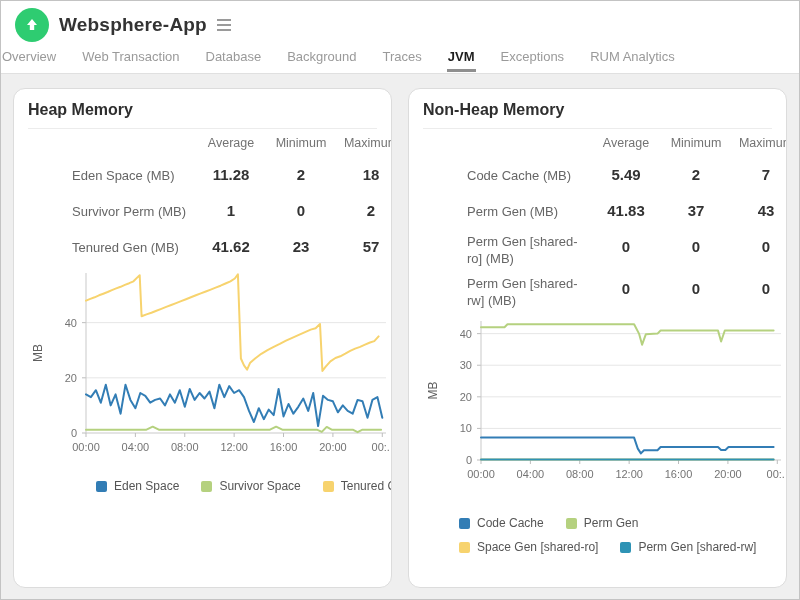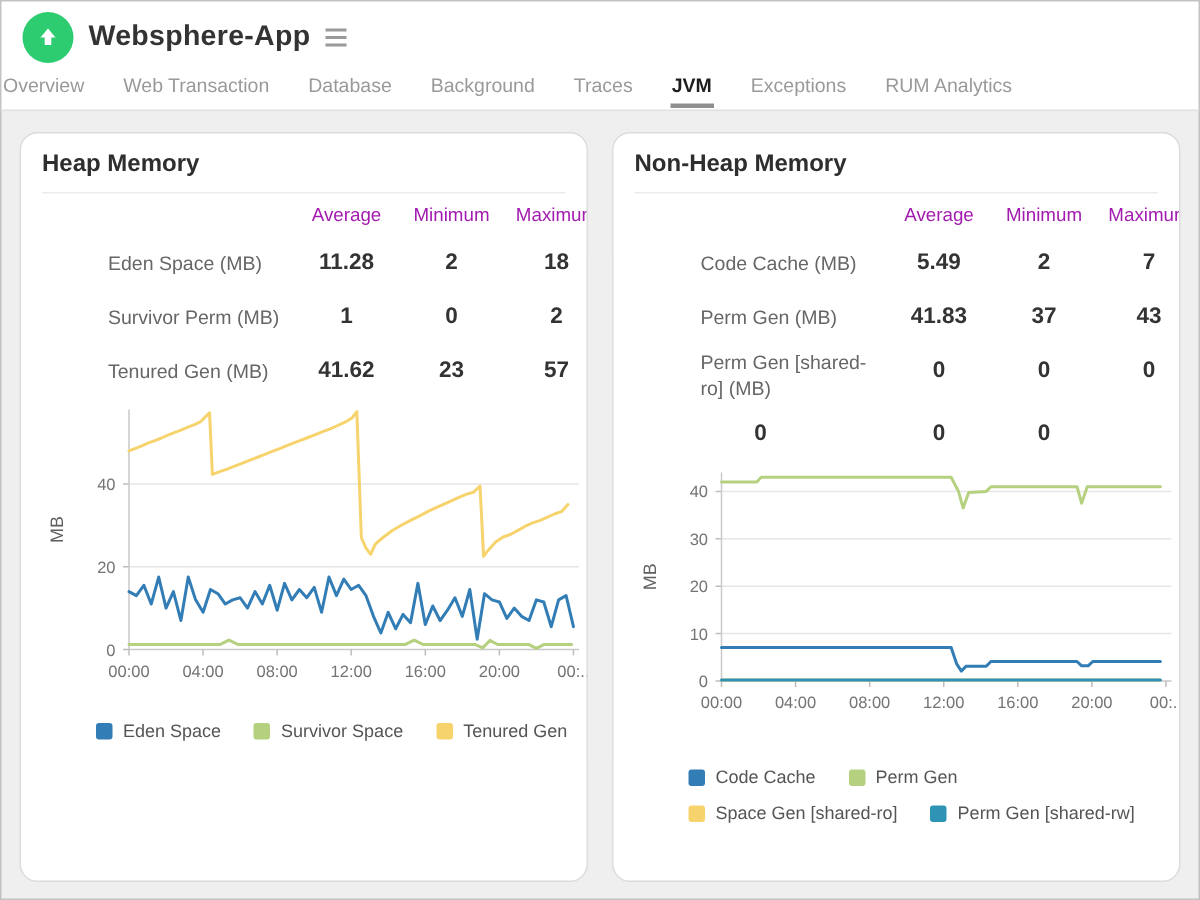--- a/index.html
+++ b/index.html
@@ -27,32 +27,32 @@
   .panel {
     width:380px; height:500px; background:#fff; border:1px solid #dcdcdc;
     border-radius:12px; overflow:hidden;
   }
   .panel-title { font-size:16px; font-weight:bold; color:#2e2e2e; padding:12px 14px 9px 14px; }
   .panel-divider { border-bottom:1px solid #ececec; margin:0 14px 0 14px; }
   
   .stats { padding-left:14px; }
   .stats-grid { display:grid; grid-template-columns:168px 70px 70px 70px; width:378px; }
   .stats-head { height:28px; display:flex; align-items:center; justify-content:center;
-    font-size:12.5px; color:#a21caf; }
+    font-size:12.5px; color:#737373; }
   .stats-label { min-height:36px; display:flex; align-items:center;
     padding:4px 8px 4px 44px; font-size:13px; color:#666; line-height:17px; }
   .stats-val { min-height:36px; display:flex; align-items:flex-start; justify-content:center;
     padding-top:9px; font-size:15px; font-weight:bold; color:#333; }
   
   .chart-mount { padding-left:14px; }
   svg text.tick { font-size:11px; fill:#747474; font-family:"Liberation Sans","DejaVu Sans",sans-serif; }
   svg text.axis-label { font-size:12px; fill:#5f5f5f; font-family:"Liberation Sans","DejaVu Sans",sans-serif; }
   
   .legend { padding-left:50px; }
-  .legend-heap { margin-top:14px; }
+  .legend-heap { margin-top:14px;margin-left:32px; }
   .legend-nonheap { margin-top:24px; }
   .legend-row { display:flex; gap:22px; margin-bottom:10px; }
   .legend-item { display:inline-flex; align-items:center; gap:7px; font-size:12px; color:#555; cursor:pointer; white-space:nowrap; }
   .swatch { width:11px; height:11px; border-radius:2px; display:inline-block; }
 </style>
 </head>
 <body>
 
 <div class="frame">
 
@@ -176,20 +176,21 @@
           <div class="stats-label">Perm Gen (MB)</div>
           <div class="stats-val">41.83</div>
           <div class="stats-val">37</div>
           <div class="stats-val">43</div>
 
           <div class="stats-label">Perm Gen [shared-ro] (MB)</div>
           <div class="stats-val">0</div>
           <div class="stats-val">0</div>
           <div class="stats-val">0</div>
 
+          <div class="stats-label">Perm Gen [shared-rw] (MB)</div>
           <div class="stats-val">0</div>
           <div class="stats-val">0</div>
           <div class="stats-val">0</div>
         </div>
       </div>
       <div class="chart-mount"><svg viewBox="0 0 364 175" width="364" height="175">
             <line x1="54" y1="147" x2="58" y2="147" stroke="#bdbdbd"></line>
             <text x="49" y="151" text-anchor="end" class="tick">0</text>
             <line x1="58" y1="115.4090909090909" x2="358" y2="115.4090909090909" stroke="#e6e6e6" stroke-width="1"></line>
             <line x1="54" y1="115.4090909090909" x2="58" y2="115.4090909090909" stroke="#bdbdbd"></line>

